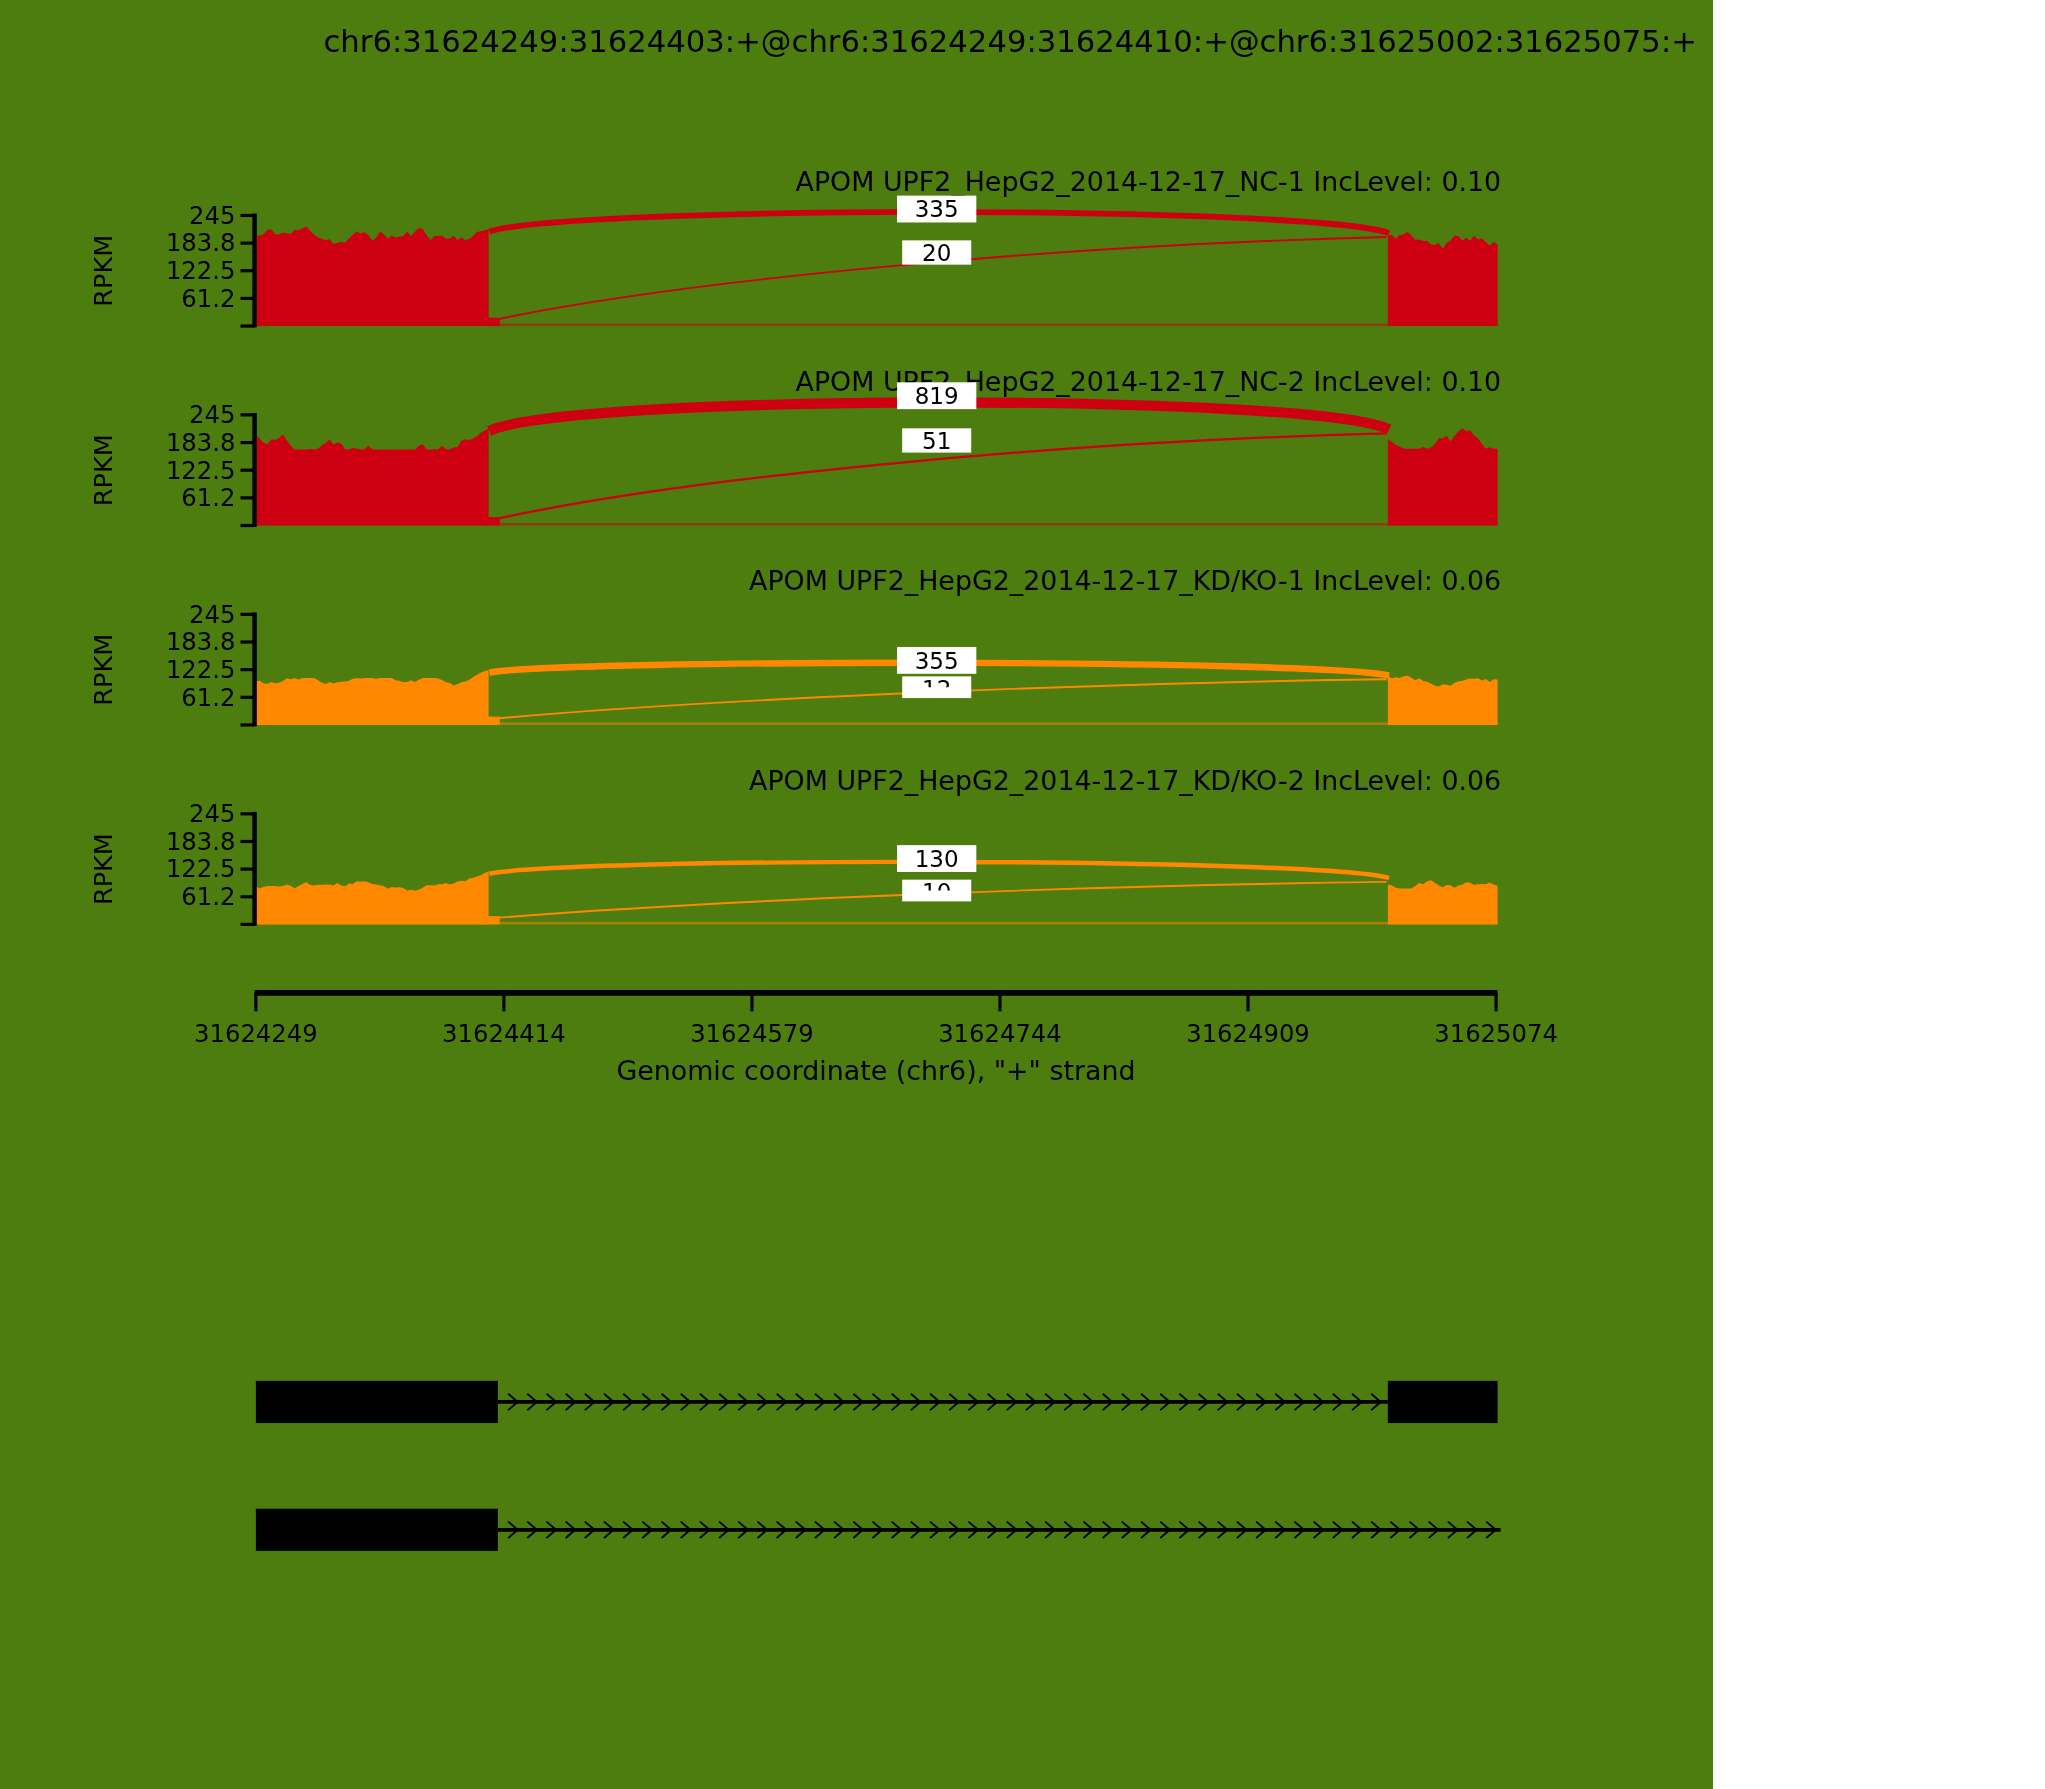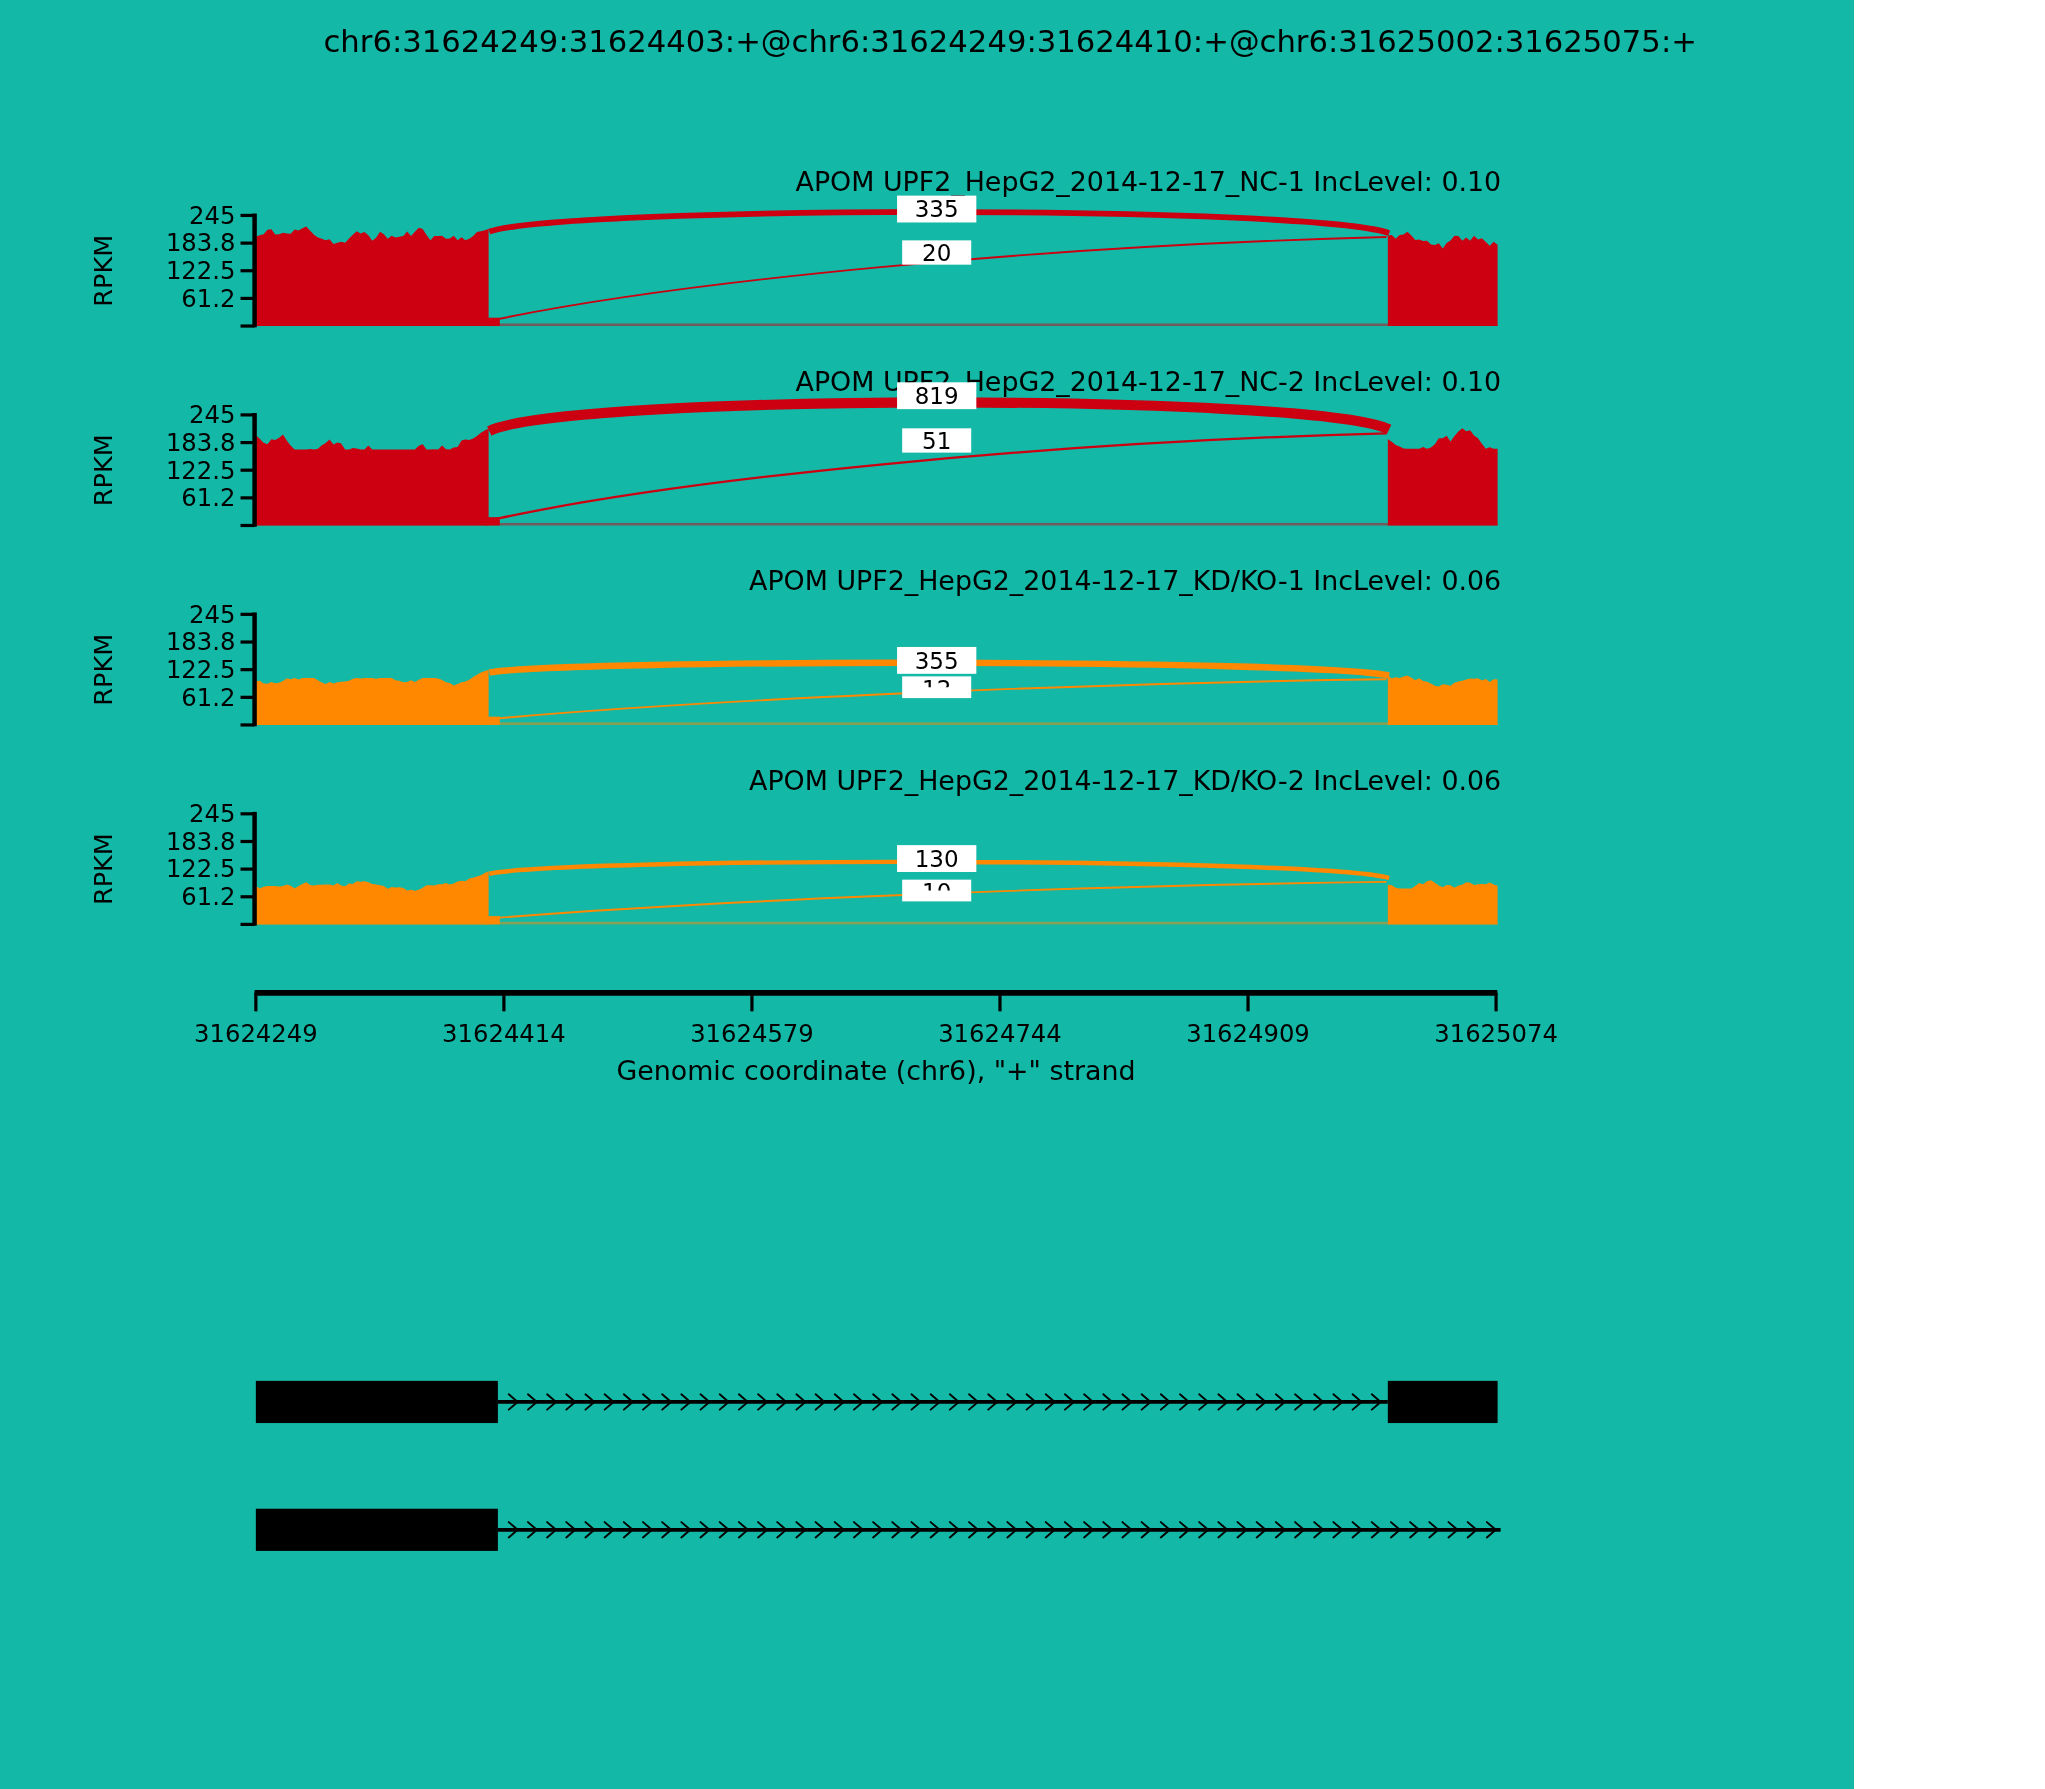--- a/index.html
+++ b/index.html
@@ -1,16 +1,16 @@
 <!DOCTYPE html>
 <html style="font-size:10.2px"><head>
 <meta charset="utf-8">
 <style>
   html,body{margin:0;padding:0;background:#fff;}
-  .fig{position:relative;width:1854px;height:1790px;background:#14b8a6;overflow:hidden;}
+  .fig{position:relative;width:1713px;height:1790px;background:#4d7c0f;overflow:hidden;}
   svg text{font-family:"DejaVu Sans", sans-serif;fill:#000;}
   .main-title{font-size:48px;text-anchor:middle;}
   .track-title{font-size:42px;text-anchor:end;}
   .ytick{font-size:38px;text-anchor:end;}
   .xtick{font-size:38px;text-anchor:middle;}
   .xlabel{font-size:42px;text-anchor:middle;}
   .ylab{font-size:40px;text-anchor:middle;}
   .jnum{font-size:36px;text-anchor:middle;}
 </style>
 </head>

